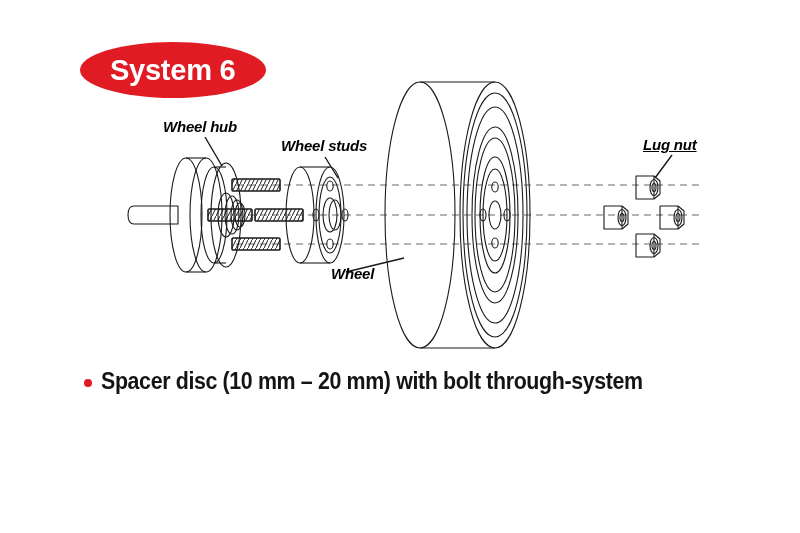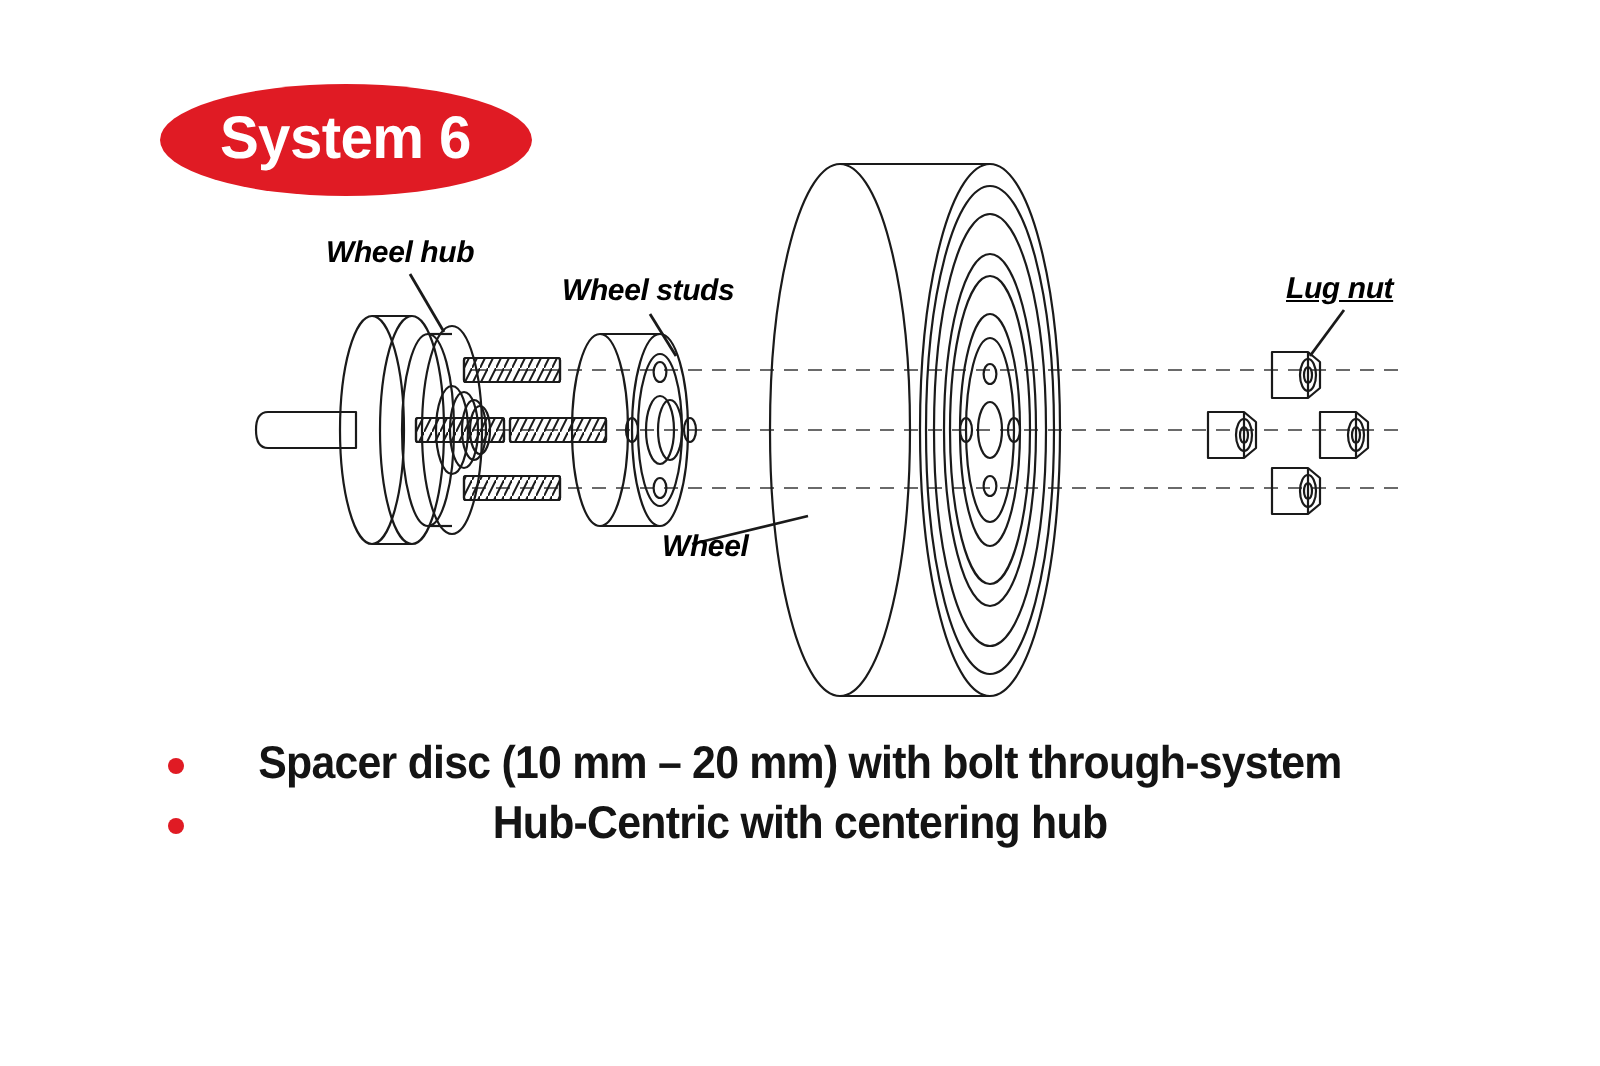--- a/index.html
+++ b/index.html
@@ -82,21 +82,20 @@
   .callout.wheel-spacer{ left: 281px; top: 137px; }
   .callout.lug-nut     { left: 643px; top: 136px; text-decoration: underline; }
   .callout.wheel       { left: 300px; top: 265px; margin-left: 31px; }
 
   
   .bullets {
     position: absolute;
     left: 84px;
     top: 368px;
     width: 660px;
-    text-align: center;
   }
   .bullet-row {
     display: flex;
     align-items: flex-start;
     margin-bottom: 3px;
   }
   .bullet-dot {
     flex: 0 0 auto;
     width: 8px;
     height: 8px;
@@ -275,19 +274,15 @@
   <span class="callout wheel-hub">Wheel hub</span>
   <span class="callout wheel-spacer">Wheel studs</span>
   <span class="callout lug-nut">Lug nut</span>
   <span class="callout wheel">Wheel</span>
 
   <div class="bullets">
     <div class="bullet-row">
       <span class="bullet-dot"></span>
       <span class="bullet-text">Spacer disc (10 mm – 20 mm) with bolt through-system</span>
     </div>
-    <div class="bullet-row">
-      <span class="bullet-dot"></span>
-      <span class="bullet-text">Hub-Centric with centering hub</span>
-    </div>
   </div>
 
 </div>
 
 </body></html>

